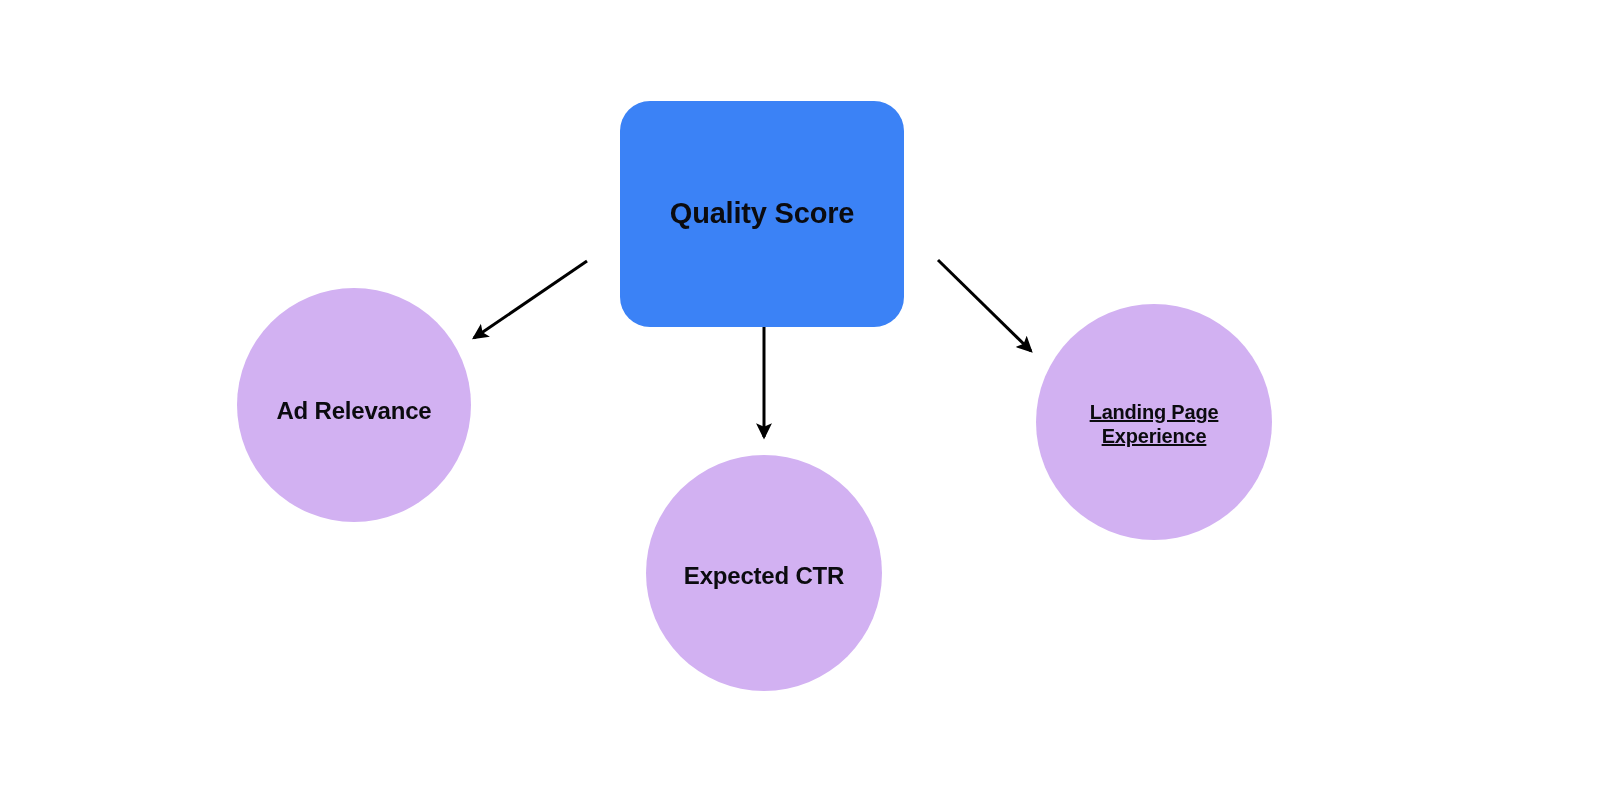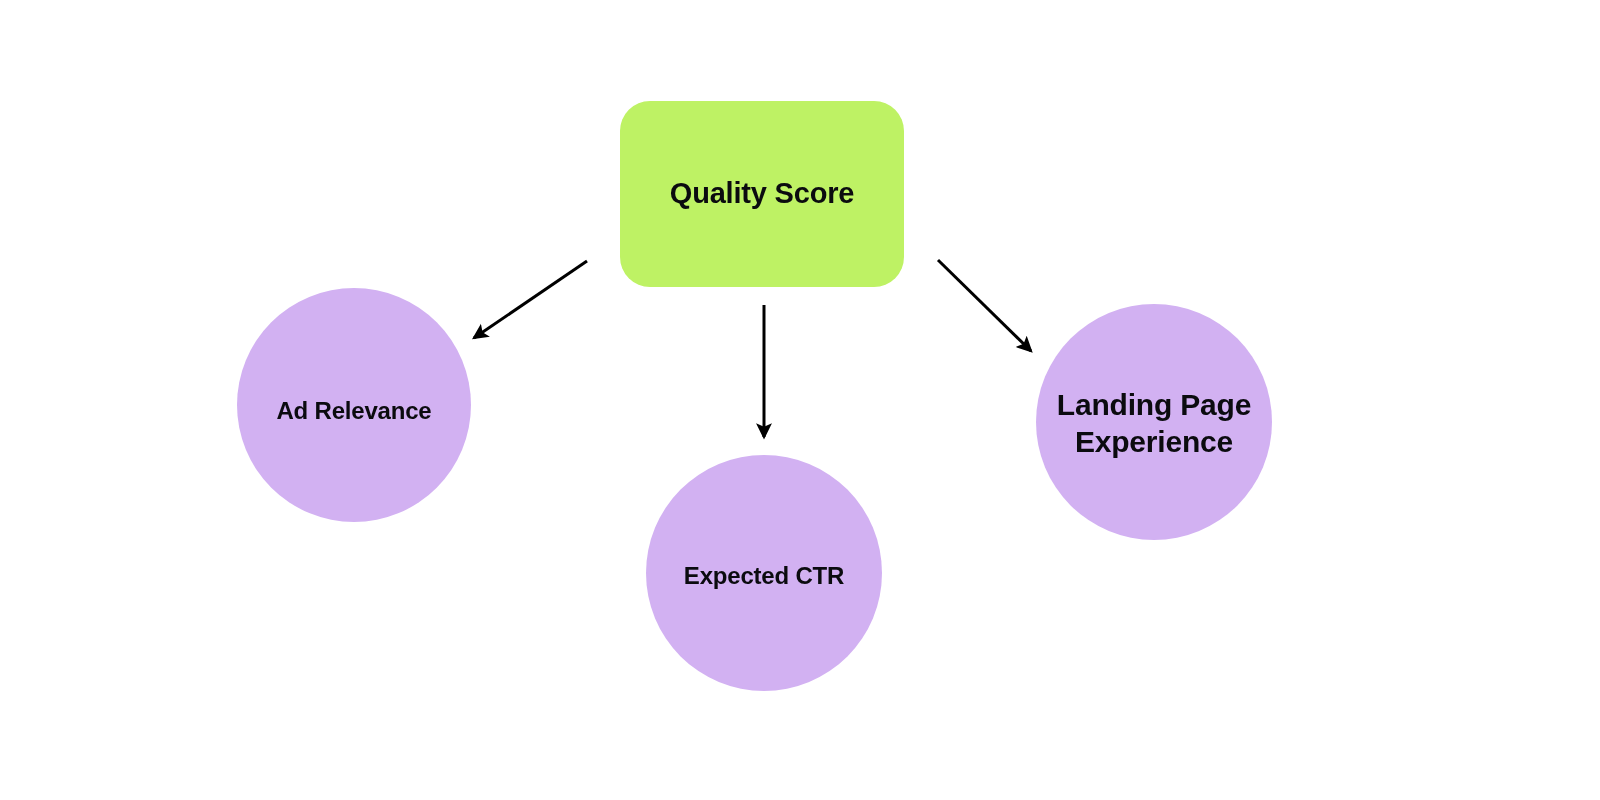--- a/index.html
+++ b/index.html
@@ -39,22 +39,22 @@
     color: #0b0b0f;
     letter-spacing: -0.2px;
     line-height: 1.22;
     white-space: pre-line;
   }
   
   #node-quality-score {
     left: 620px;
     top: 101px;
     width: 284px;
-    height: 186px;
-    background: #bef264;
+    height: 226px;
+    background: #3b82f6;
     border-radius: 30px;
   }
   #node-quality-score .node-label {
     font-size: 29px;
     padding-bottom: 1px;
   }
   
   .circle {
     border-radius: 50%;
     background: #d2b1f2;
@@ -80,22 +80,23 @@
     font-size: 24px;
     transform: translateY(3px);
   }
   #node-landing-page-experience {
     left: 1036px;
     top: 304px;
     width: 236px;
     height: 236px;
   }
   #node-landing-page-experience .node-label {
-    font-size: 30px;
+    font-size: 20px;
     transform: translateY(2px);
+    text-decoration: underline;
   }
 </style>
 </head>
 <body>
 
 <div id="canvas">
 
   <svg id="edges" width="1600" height="800" viewBox="0 0 1600 800" xmlns="http://www.w3.org/2000/svg">
     <defs>
       <marker id="arrowhead" markerWidth="6" markerHeight="6" refX="4.6" refY="3" orient="auto" markerUnits="strokeWidth">

